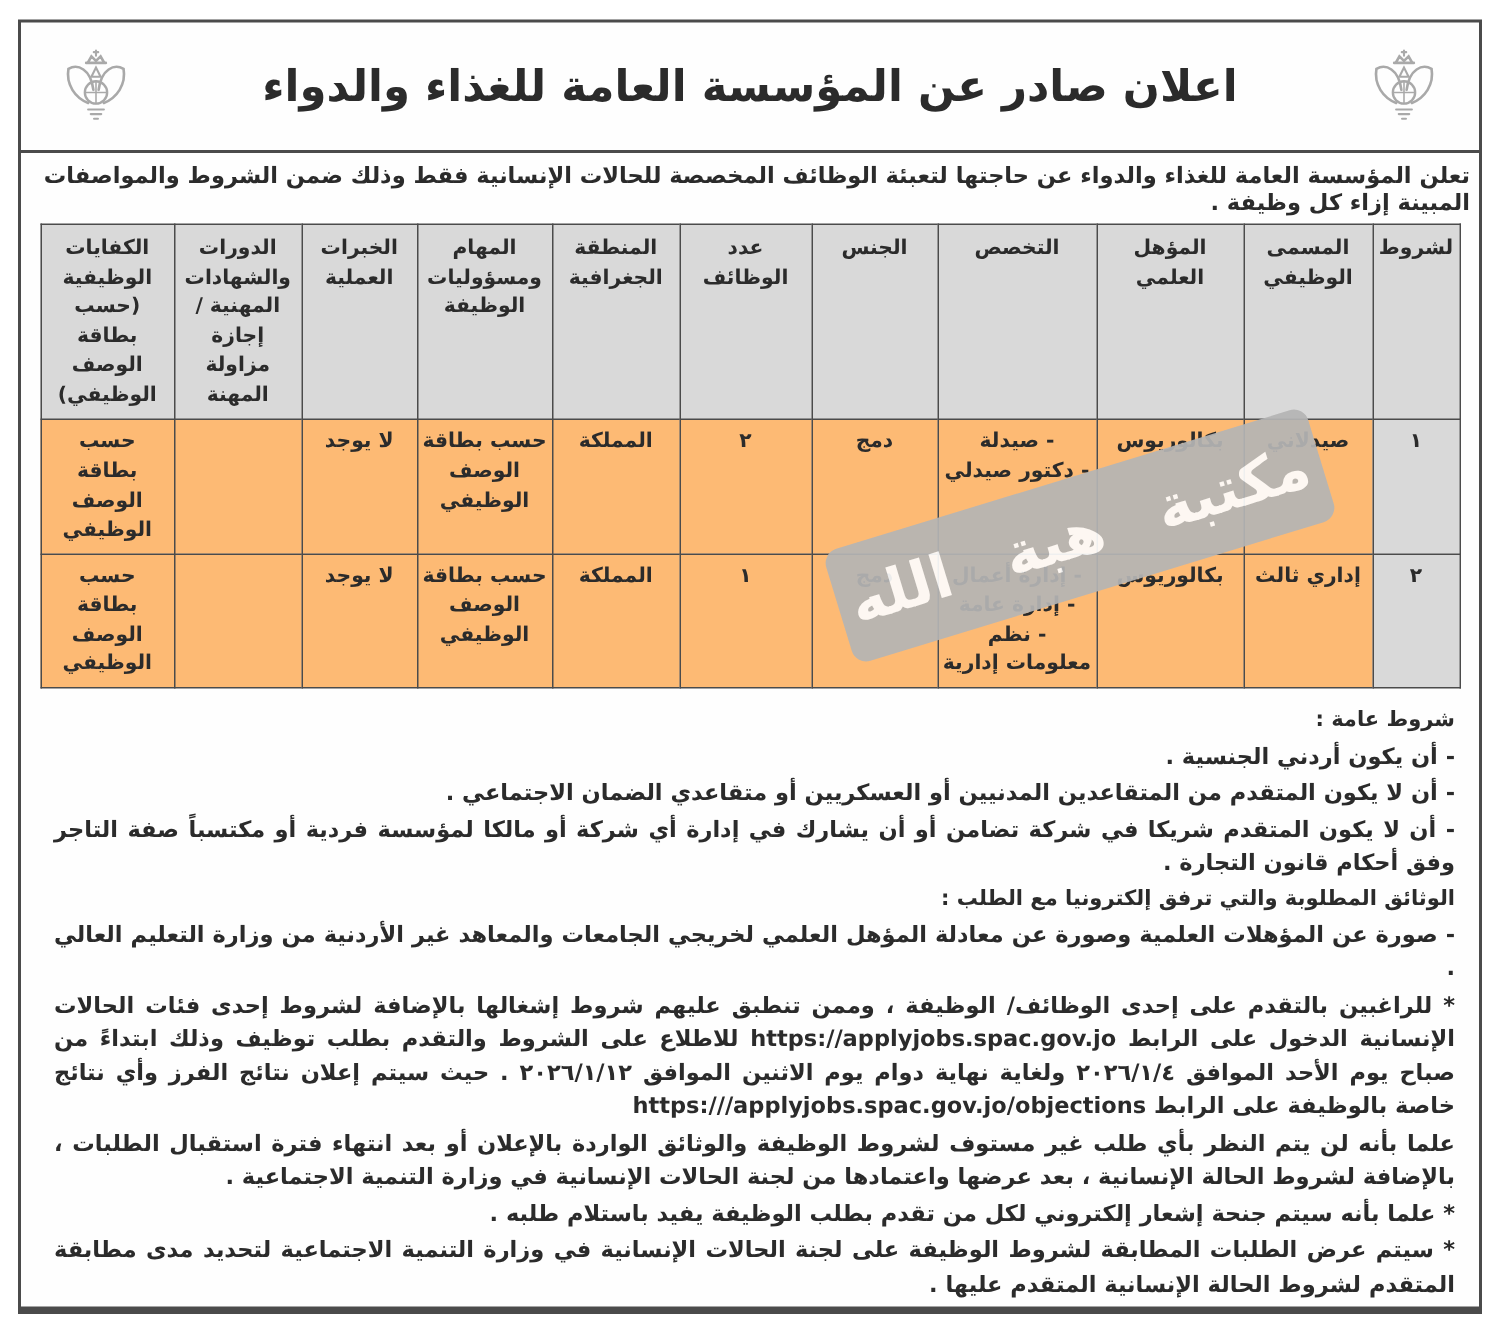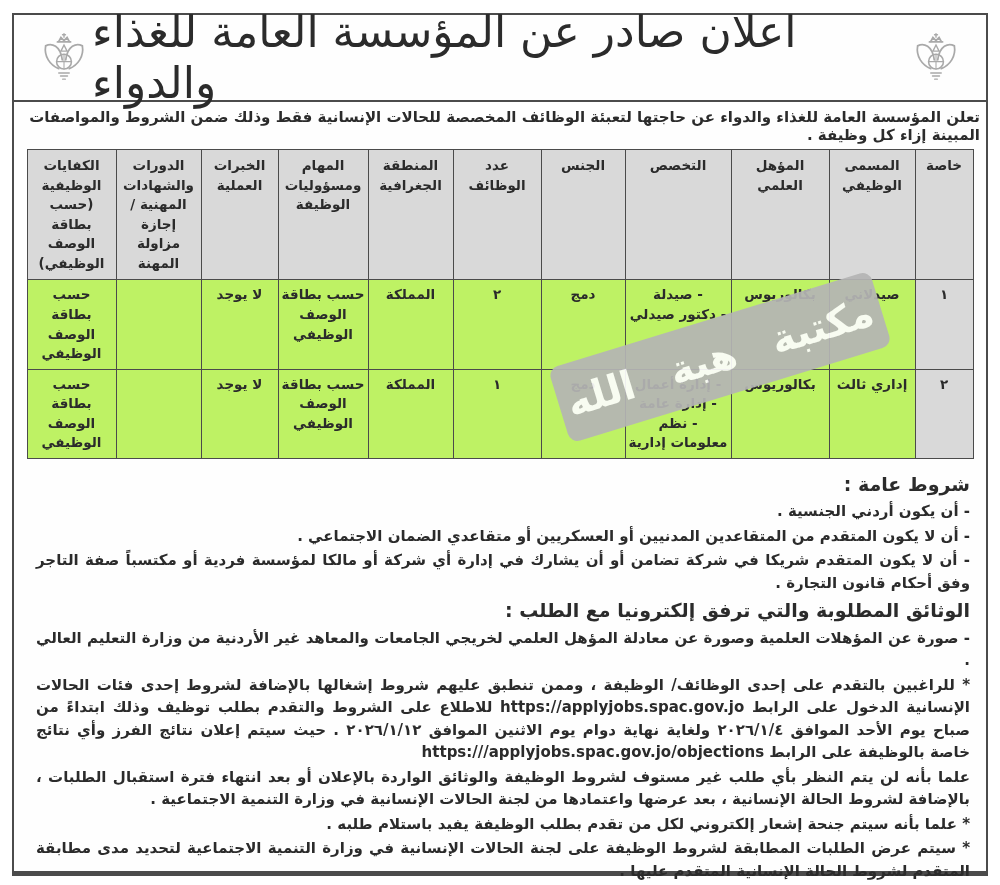--- a/index.html
+++ b/index.html
@@ -3,42 +3,42 @@
 <meta charset="utf-8">
 <style>
   html,body{margin:0;padding:0;background:#fff;}
   body{width:1000px;height:885px;position:relative;overflow:hidden;
        font-family:"DejaVu Sans",sans-serif;color:#2b2b2b;font-weight:700;}
   .frame{position:absolute;top:13px;left:12px;right:12px;bottom:9px;
          border:2px solid #4b4b4b;border-bottom:5px solid #4b4b4b;background:#fefefe;}
   
   .hdr{height:76px;display:flex;align-items:center;padding:6px 22px 0 22px;}
   .emblem{width:56px;height:60px;flex:0 0 auto;opacity:.85;}
-  .title{flex:1;text-align:left;font-size:44px;font-weight:400;letter-spacing:0;
+  .title{flex:1;text-align:center;font-size:29px;font-weight:700;letter-spacing:0;
          padding-bottom:4px;}
   .divider{border-top:2px solid #4b4b4b;margin-top:3px;}
   .subtitle{font-size:15px;text-align:right;padding:6px 6px 5px 6px;}
   
   table{border-collapse:collapse;width:946px;margin:0 auto;table-layout:fixed;}
   th,td{border:1.5px solid #4b4b4b;}
   th{background:#d9d9d9;font-size:13.5px;line-height:1.45;vertical-align:top;
      padding:6px 2px;font-weight:700;text-align:center;}
   td{font-size:13.5px;line-height:1.45;vertical-align:top;padding:5px 3px;
-     text-align:center;white-space:pre-line;font-weight:700;background:#bef264;}
+     text-align:center;white-space:pre-line;font-weight:700;background:#fdba74;}
   td.num{background:#d9d9d9;}
   
   .watermark{position:absolute;left:552px;top:318px;width:336px;height:78px;
      background:#b5b5b5;border-radius:10px;transform:rotate(-17deg);
      color:#fdfdfd;display:flex;align-items:center;justify-content:center;
      font-size:40px;font-weight:700;word-spacing:24px;letter-spacing:2px;
      z-index:5;opacity:.92;direction:rtl;}
   
   .sections{padding:9px 16px 0 22px;direction:rtl;}
   .s-line{text-align:justify;line-height:1.5;margin:2px 0;font-size:15px;}
-  .s-heading{font-size:19px;}
+  .s-heading{font-size:14px;}
 </style>
 </head>
 <body>
 
 <div class="frame">
 
   <div class="hdr">
     <svg class="emblem" viewBox="0 0 64 64" fill="none" stroke="#9b9b9b" stroke-width="2" stroke-linecap="round">
       <path d="M32 7 v-4 M30.3 4.3 h3.4" stroke-width="1.6"></path>
       <path d="M26 12 l2.5 -4.5 3.5 3.5 3.5 -3.5 2.5 4.5"></path>
@@ -77,21 +77,21 @@
         <col style="width:84px">
         <col style="width:88px">
       <col style="width:85px">
         <col style="width:90px">
         <col style="width:77px">
       <col style="width:85px">
         <col style="width:89px">
     </colgroup>
     <thead>
       <tr>
-        <th>خاصة</th>
+        <th>لشروط</th>
         <th>المسمى الوظيفي</th>
         <th>المؤهل العلمي</th>
         <th>التخصص</th>
         <th>الجنس</th>
         <th>عدد الوظائف</th>
         <th>المنطقة الجغرافية</th>
         <th>المهام ومسؤوليات الوظيفة</th>
         <th>الخبرات العملية</th>
         <th>الدورات والشهادات المهنية / إجازة مزاولة المهنة</th>
         <th>الكفايات الوظيفية (حسب بطاقة الوصف الوظيفي)</th>

